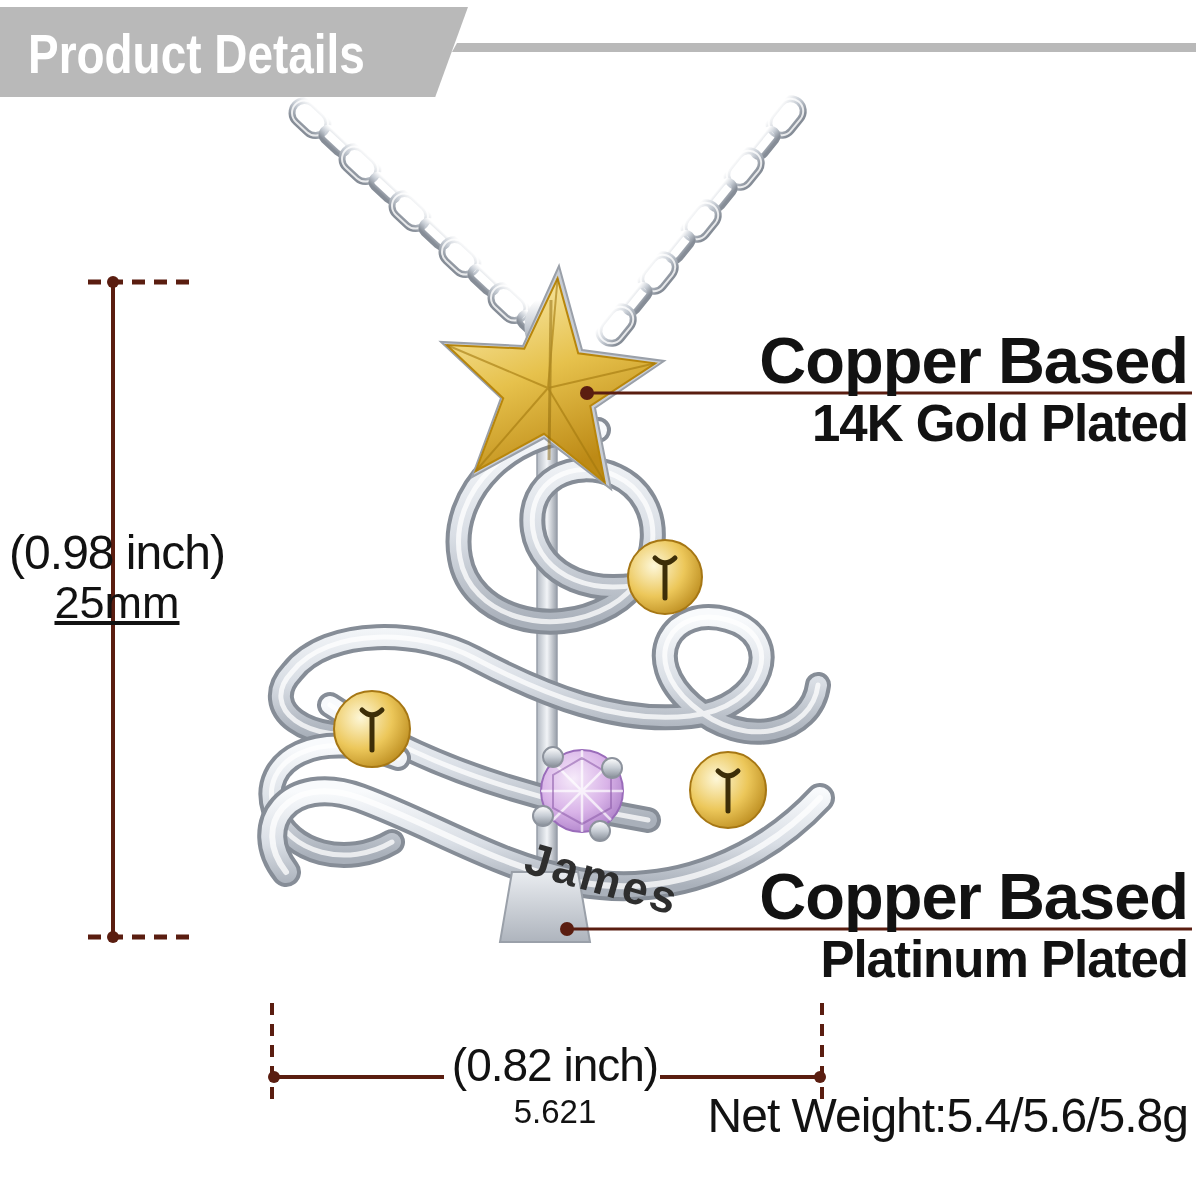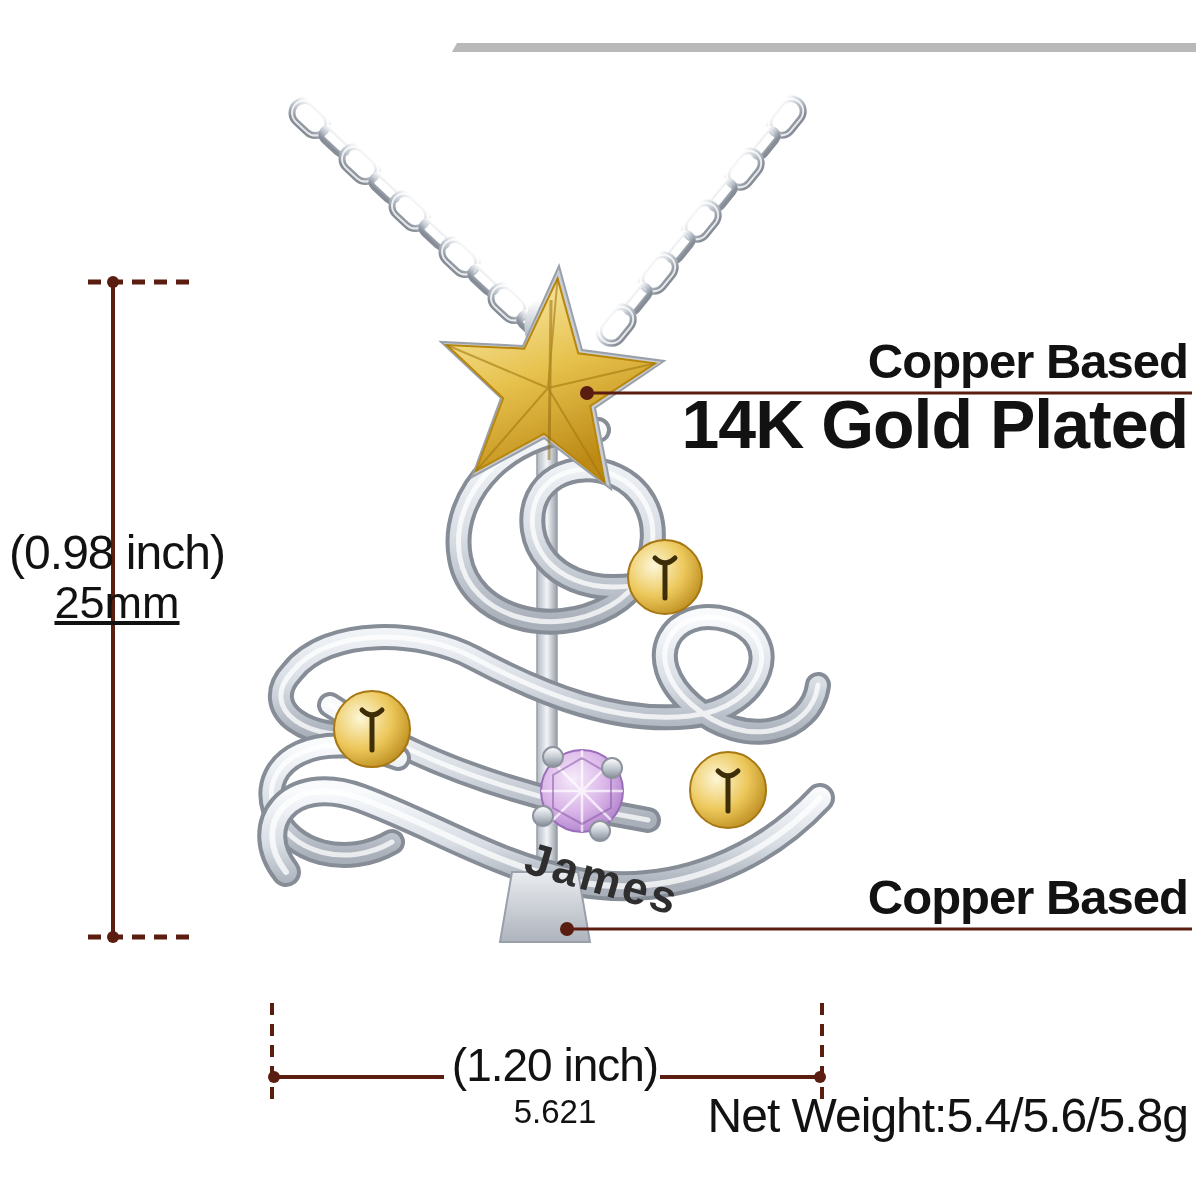--- a/index.html
+++ b/index.html
@@ -23,22 +23,22 @@
     white-space:nowrap;transform:scaleX(.82);transform-origin:left center;letter-spacing:0px;
   }
   .banner-rule{
     position:absolute;left:452px;top:43px;right:0;height:9px;background:var(--banner);
     clip-path:polygon(5px 0,100% 0,100% 100%,0 100%);
   }
   
   .photo{position:absolute;left:0;top:0;}
   
   .callout{position:absolute;right:8px;text-align:right;font-weight:700;line-height:56px;letter-spacing:-1px;}
-  .callout .l1{font-size:49px;}
-  .callout .l2{font-size:68px;margin-top:7px;}
+  .callout .l1{font-size:65px;}
+  .callout .l2{font-size:51px;margin-top:7px;}
   .callout-top{top:333px;}
   .callout-bottom{top:869px;}
   .dim-label{position:absolute;text-align:center;font-weight:400;}
   .dim-height{left:0;top:527px;width:234px;}
   .dim-height .l1{font-size:48px;line-height:52px;letter-spacing:-1px;}
   .dim-height .l2{font-size:45px;line-height:48px;text-decoration:underline;}
   .dim-width{left:400px;top:1040px;width:310px;}
   .dim-width .l1{font-size:46px;line-height:50px;letter-spacing:-1px;}
   .dim-width .l2{font-size:33px;line-height:44px;}
   .net-weight{
@@ -210,36 +210,40 @@
 
       <line x1="272" y1="1077" x2="444" y2="1077" stroke-width="4" fill="none"></line>
       <line x1="660" y1="1077" x2="822" y2="1077" stroke-width="4" fill="none"></line>
       <line x1="272" y1="1003" x2="272" y2="1102" stroke-width="4" stroke-dasharray="12 9" fill="none"></line>
       <line x1="822" y1="1003" x2="822" y2="1102" stroke-width="4" stroke-dasharray="12 9" fill="none"></line>
       <circle cx="274" cy="1077" r="6" stroke="none"></circle>
       <circle cx="820" cy="1077" r="6" stroke="none"></circle>
     </g>
   </svg>
 
+  <div class="banner-main">
+    <div class="banner-title">Product Details</div>
+  </div>
   <div class="banner-rule"></div>
 
   <div class="callout callout-top">
     <div class="l1">Copper Based</div>
     <div class="l2">14K Gold Plated</div>
   </div>
 
   <div class="callout callout-bottom">
     <div class="l1">Copper Based</div>
+    <div class="l2">Platinum Plated</div>
   </div>
 
   <div class="dim-label dim-height">
     <div class="l1">(0.98 inch)</div>
     <div class="l2">25mm</div>
   </div>
 
   <div class="dim-label dim-width">
-    <div class="l1">(1.20 inch)</div>
+    <div class="l1">(0.82 inch)</div>
     <div class="l2">5.621</div>
   </div>
 
   <div class="net-weight">Net Weight:5.4/5.6/5.8g</div>
 
 </div>
 
 </body></html>

